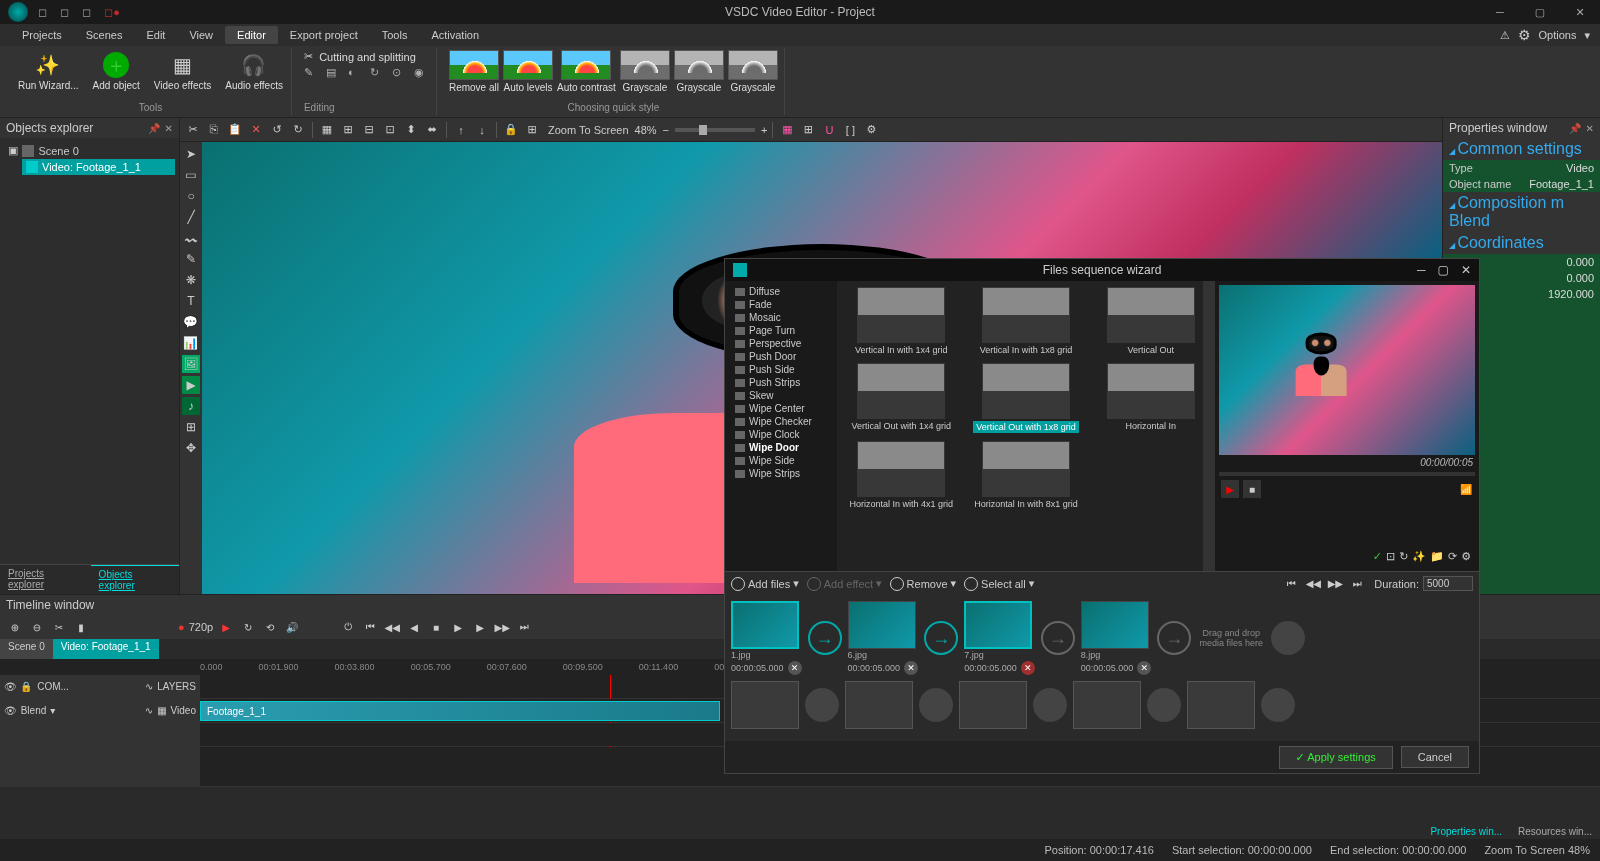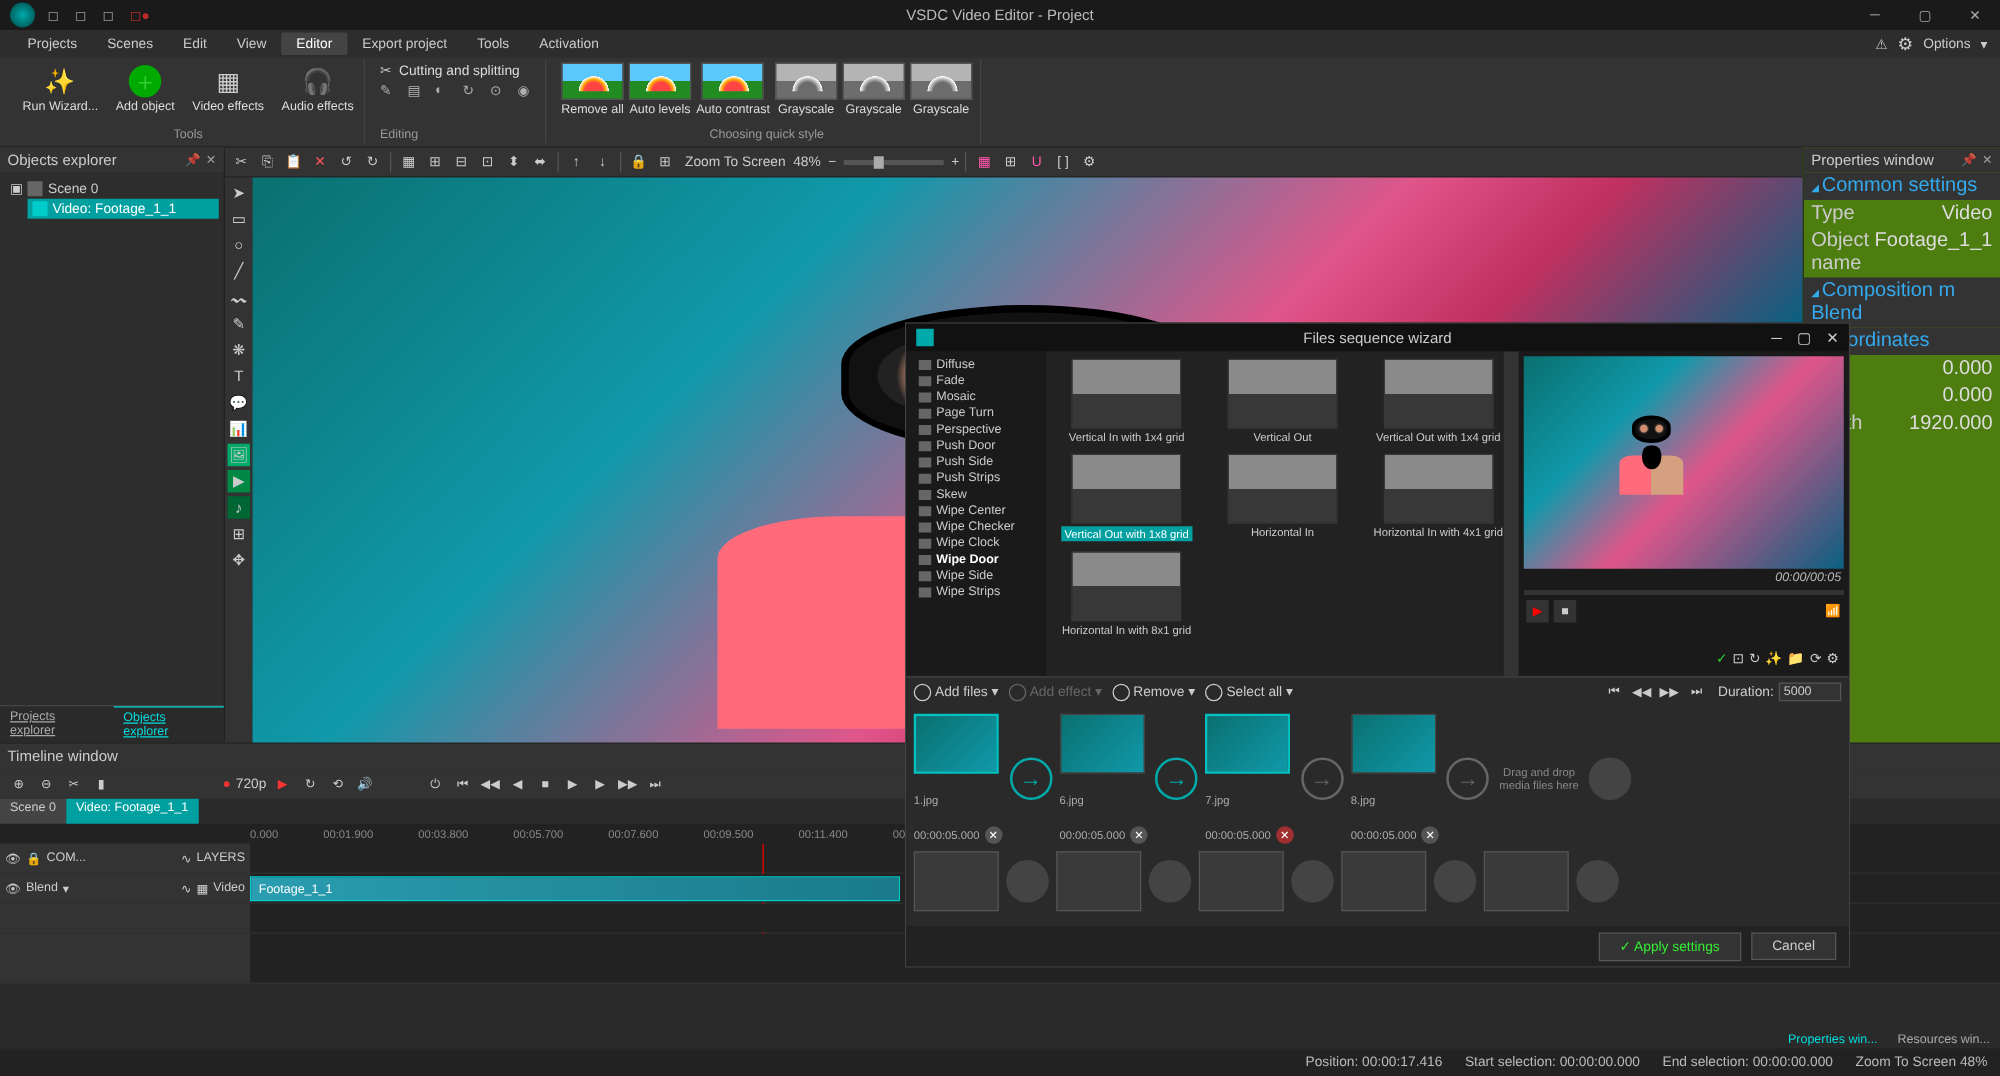--- a/index.html
+++ b/index.html
@@ -61,24 +61,24 @@
 .preview-body { flex: 1; display: flex; }
 .preview-canvas { flex: 1; background: linear-gradient(135deg, #0a7070 0%, #1099aa 30%, #e0558a 55%, #c03060 65%, #0a6080 80%, #033040 100%); position: relative; overflow: hidden; }
 .diver { position: absolute; left: 30%; top: 15%; width: 40%; height: 75%; }
 .mask { position: absolute; left: 20%; top: 10%; width: 60%; height: 35%; background: #111; border-radius: 50% / 40%; border: 6px solid #000; }
 .mask::before, .mask::after { content: ""; position: absolute; top: 20%; width: 35%; height: 55%; background: radial-gradient(circle, #d09070 40%, #222 60%); border-radius: 50%; }
 .mask::before { left: 8%; }
 .mask::after { right: 8%; }
 .snorkel { position: absolute; left: 35%; top: 48%; width: 30%; height: 30%; background: #000; border-radius: 40% 40% 50% 50%; }
 .body { position: absolute; left: 0; top: 60%; width: 100%; height: 50%; background: linear-gradient(to right, #ff6b7a 50%, #d4a080 50%); border-radius: 20% 20% 0 0; }
 
-.props-panel { width: 158px; background: #4d7c0f; border-left: 1px solid #222; }
+.props-panel { width: 158px; background: #14532d; border-left: 1px solid #222; }
 .prop-section { padding: 2px 6px; background: #333; color: #3ae; font-size: 16px; cursor: pointer; }
 .prop-section::before { content: "◢ "; font-size: 8px; }
-.prop-row { display: flex; padding: 2px 6px; font-size: 16px; }
+.prop-row { display: flex; padding: 2px 6px; font-size: 11px; }
 .prop-key { flex: 1; color: #ccc; }
 .prop-val { color: #ddd; }
 
 .timeline-panel { background: #2d2d2d; border-top: 1px solid #222; }
 .tl-toolbar { height: 24px; background: #333; display: flex; align-items: center; padding: 0 6px; gap: 4px; }
 .tl-btn { width: 18px; height: 18px; display: flex; align-items: center; justify-content: center; color: #ccc; cursor: pointer; font-size: 10px; }
 .tl-tabs { height: 20px; background: #2a2a2a; display: flex; }
 .tl-tab { padding: 2px 8px; font-size: 10px; color: #ccc; cursor: pointer; }
 .tl-tab.active { background: #00a0a0; color: #fff; }
 .tl-ruler { height: 16px; background: #222; display: flex; padding-left: 200px; font-size: 9px; color: #888; align-items: center; gap: 36px; overflow: hidden; }
@@ -126,21 +126,21 @@
 .dlg-toolbar2 .nav-btns { display: flex; gap: 4px; margin-left: auto; }
 .duration-fld { display: flex; align-items: center; gap: 4px; }
 .duration-fld input { width: 50px; background: #333; border: 1px solid #555; color: #ccc; padding: 1px 3px; font-size: 10px; }
 
 .seq-strip { background: #2a2a2a; padding: 6px; }
 .seq-row { display: flex; gap: 6px; align-items: center; margin-bottom: 6px; }
 .seq-item { display: flex; flex-direction: column; gap: 1px; }
 .seq-thumb { width: 68px; height: 48px; background: linear-gradient(135deg, #0a7070, #1099aa); border: 1px solid #444; position: relative; }
 .seq-thumb.selected { border: 2px solid #00c0c0; }
 .seq-thumb.empty { background: #3a3a3a; border: 1px solid #555; width: 68px; height: 48px; }
-.seq-meta { display: flex; align-items: center; gap: 4px; font-size: 9px; color: #aaa; margin-top: 15px; }
+.seq-meta { display: flex; align-items: center; gap: 4px; font-size: 9px; color: #aaa; }
 .seq-del { width: 14px; height: 14px; background: #a03030; border-radius: 50%; display: flex; align-items: center; justify-content: center; font-size: 9px; color: #fff; cursor: pointer; }
 .seq-del.grey { background: #555; }
 .seq-arrow { width: 34px; height: 34px; border: 2px solid #0aa; border-radius: 50%; display: flex; align-items: center; justify-content: center; color: #0aa; font-size: 18px; }
 .seq-arrow.grey { border-color: #666; color: #666; }
 .seq-drop { width: 68px; font-size: 9px; color: #888; text-align: center; padding: 8px 2px; }
 .seq-circle-empty { width: 34px; height: 34px; background: #444; border-radius: 50%; }
 
 .dlg-footer { height: 32px; background: #222; display: flex; align-items: center; justify-content: flex-end; padding: 0 10px; gap: 8px; }
 .dlg-btn { padding: 4px 16px; background: #333; border: 1px solid #555; color: #ccc; cursor: pointer; font-size: 11px; }
 .dlg-btn.primary { color: #3e3; }
@@ -497,20 +497,24 @@
         <div class="transition-item">Wipe Strips</div>
       </div>
     <div class="dlg-mid">
       <div class="trans-grid" id="trans-grid">
           <div class="trans-cell">
             <div class="trans-thumb"></div>
             <div class="trans-lbl">Vertical In with 1x4 grid</div>
           </div>
           <div class="trans-cell">
             <div class="trans-thumb"></div>
+            <div class="trans-lbl">Vertical In with 1x8 grid</div>
+          </div>
+          <div class="trans-cell">
+            <div class="trans-thumb"></div>
             <div class="trans-lbl">Vertical Out</div>
           </div>
           <div class="trans-cell">
             <div class="trans-thumb"></div>
             <div class="trans-lbl">Vertical Out with 1x4 grid</div>
           </div>
           <div class="trans-cell selected">
             <div class="trans-thumb"></div>
             <div class="trans-lbl">Vertical Out with 1x8 grid</div>
           </div>

